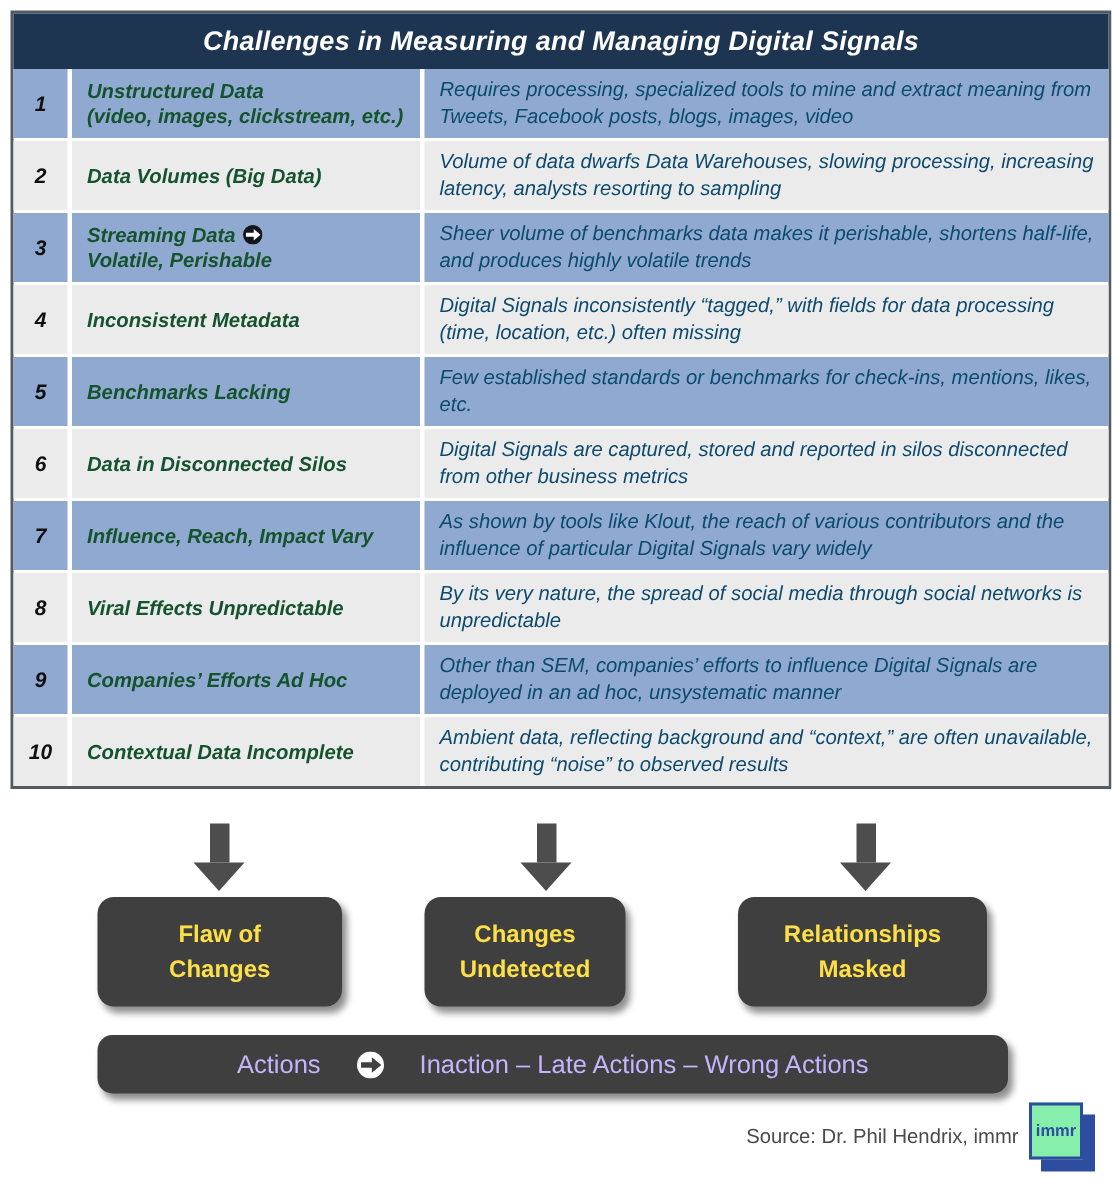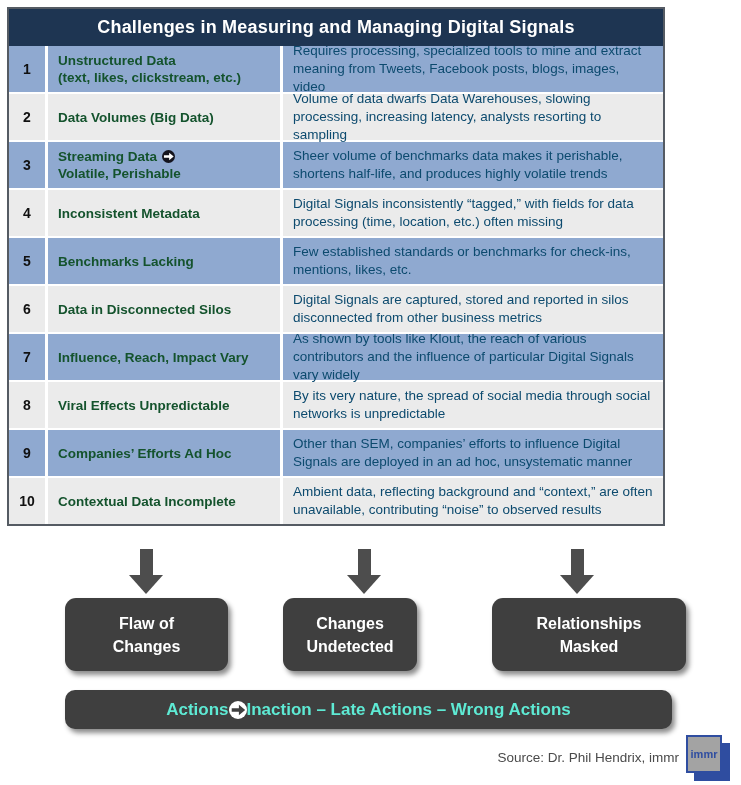--- a/index.html
+++ b/index.html
@@ -2,66 +2,66 @@
 <html><head>
 <meta charset="utf-8">
 <style>
   html,body { margin:0; padding:0; }
   body { width:741px; height:785px; background:#ffffff; font-family:"Liberation Sans", sans-serif; }
   * { box-sizing:border-box; }
 
   .canvas { position:relative; width:741px; height:785px; background:#fff; overflow:hidden; }
 
   
-  .challenge-table { position:absolute; left:7px; top:7px; width:658px; background:#ffffff; border:2px solid #555b63; }
+  .challenge-table { position:absolute; left:7px; top:7px; width:734px; background:#ffffff; border:2px solid #555b63;font-style:italic; }
   .title-bar { height:37px; background:#1E3552; color:#ffffff; font-weight:bold; font-size:18px; display:flex; align-items:center; justify-content:center; letter-spacing:0.2px; }
   .row { display:flex; height:46px; margin-bottom:2px; }
   .row:last-child { margin-bottom:0; }
   .row.blue  .cell { background:#8FA9D0; }
   .row.gray  .cell { background:#EBEBEB; }
   .cell { height:100%; }
   .cell.num { width:36px; margin-right:3px; display:flex; align-items:center; justify-content:center; font-weight:bold; font-size:14px; color:#101010; flex:none; }
   .cell.challenge { width:232px; margin-right:3px; padding-left:10px; padding-right:6px; display:flex; flex-direction:column; justify-content:center; font-weight:bold; font-size:13.5px; line-height:17px; color:#14532d; flex:none; }
   .cell.desc { flex:1; padding-left:10px; padding-right:8px; display:flex; flex-direction:column; justify-content:center; font-size:13.5px; line-height:18px; color:#0c4a6e; }
 
   .circ-icon { display:inline-block; vertical-align:-2px; margin-left:5px; line-height:0; }
 
   
   .down-arrow { position:absolute; width:34px; top:549px; }
   .down-arrow .stem { width:13px; height:26px; background:#4D4D4D; margin:0 auto; }
   .down-arrow .head { width:0; height:0; border-left:17px solid transparent; border-right:17px solid transparent; border-top:19px solid #4D4D4D; }
 
   
-  .flow-box { position:absolute; top:598px; height:73px; background:#3F3F3F; border-radius:11px; color:#ffffff; font-weight:bold; font-size:16px; line-height:23px; text-align:center; display:flex; flex-direction:column; justify-content:center; box-shadow:3px 4px 5px rgba(0,0,0,0.45); }
+  .flow-box { position:absolute; top:598px; height:73px; background:#3F3F3F; border-radius:11px; color:#fde047; font-weight:bold; font-size:16px; line-height:23px; text-align:center; display:flex; flex-direction:column; justify-content:center; box-shadow:3px 4px 5px rgba(0,0,0,0.45); }
   .flow-box.b1 { left:65px;  width:163px; }
   .flow-box.b2 { left:283px; width:134px; }
-  .flow-box.b3 { left:492px; width:194px; }
-
-  
-  .actions-bar { position:absolute; left:65px; top:690px; width:607px; height:39px; background:#3F3F3F; border-radius:10px; color:#5eead4; font-weight:bold; font-size:17px; display:flex; align-items:center; justify-content:center; gap:0; box-shadow:3px 4px 5px rgba(0,0,0,0.45); }
+  .flow-box.b3 { left:492px; width:166px; }
+
+  
+  .actions-bar { position:absolute; left:65px; top:690px; width:607px; height:39px; background:#3F3F3F; border-radius:10px; color:#c4b5fd; font-weight:normal; font-size:17px; display:flex; align-items:center; justify-content:center; gap:24px; box-shadow:3px 4px 5px rgba(0,0,0,0.45); }
   .actions-bar .circ-icon { margin-left:0; vertical-align:-3px; }
 
   
   .source-line { position:absolute; right:62px; top:750px; font-size:13.5px; color:#4a4a4a;margin-left:44px; }
   .immr-logo { position:absolute; left:686px; top:735px; width:48px; height:48px; }
-  .immr-logo .face { position:absolute; left:0; top:0; width:36px; height:38px; background:#a3a3a3; border:2px solid #2F4DA0; box-shadow:8px 8px 0 0 #2F4DA0; display:flex; align-items:center; justify-content:center; color:#2F4DA0; font-size:11px; font-weight:bold; }
+  .immr-logo .face { position:absolute; left:0; top:0; width:36px; height:38px; background:#86efac; border:2px solid #2F4DA0; box-shadow:8px 8px 0 0 #2F4DA0; display:flex; align-items:center; justify-content:center; color:#2F4DA0; font-size:11px; font-weight:bold; }
 </style>
 </head>
 <body>
 
 <div class="canvas">
 
   <div class="challenge-table">
     <div class="title-bar">Challenges in Measuring and Managing Digital Signals</div>
 
     <div class="row blue">
       <div class="cell num">1</div>
       <div class="cell challenge">
         <span>Unstructured Data</span>
-        <span>(text, likes, clickstream, etc.)</span>
+        <span>(video, images, clickstream, etc.)</span>
       </div>
       <div class="cell desc">
           <span>Requires processing, specialized tools to mine and extract meaning from Tweets, Facebook posts, blogs, images, video</span>
         </div>
     </div>
 
     <div class="row gray">
       <div class="cell num">2</div>
       <div class="cell challenge">
         <span>Data Volumes (Big Data)</span>

